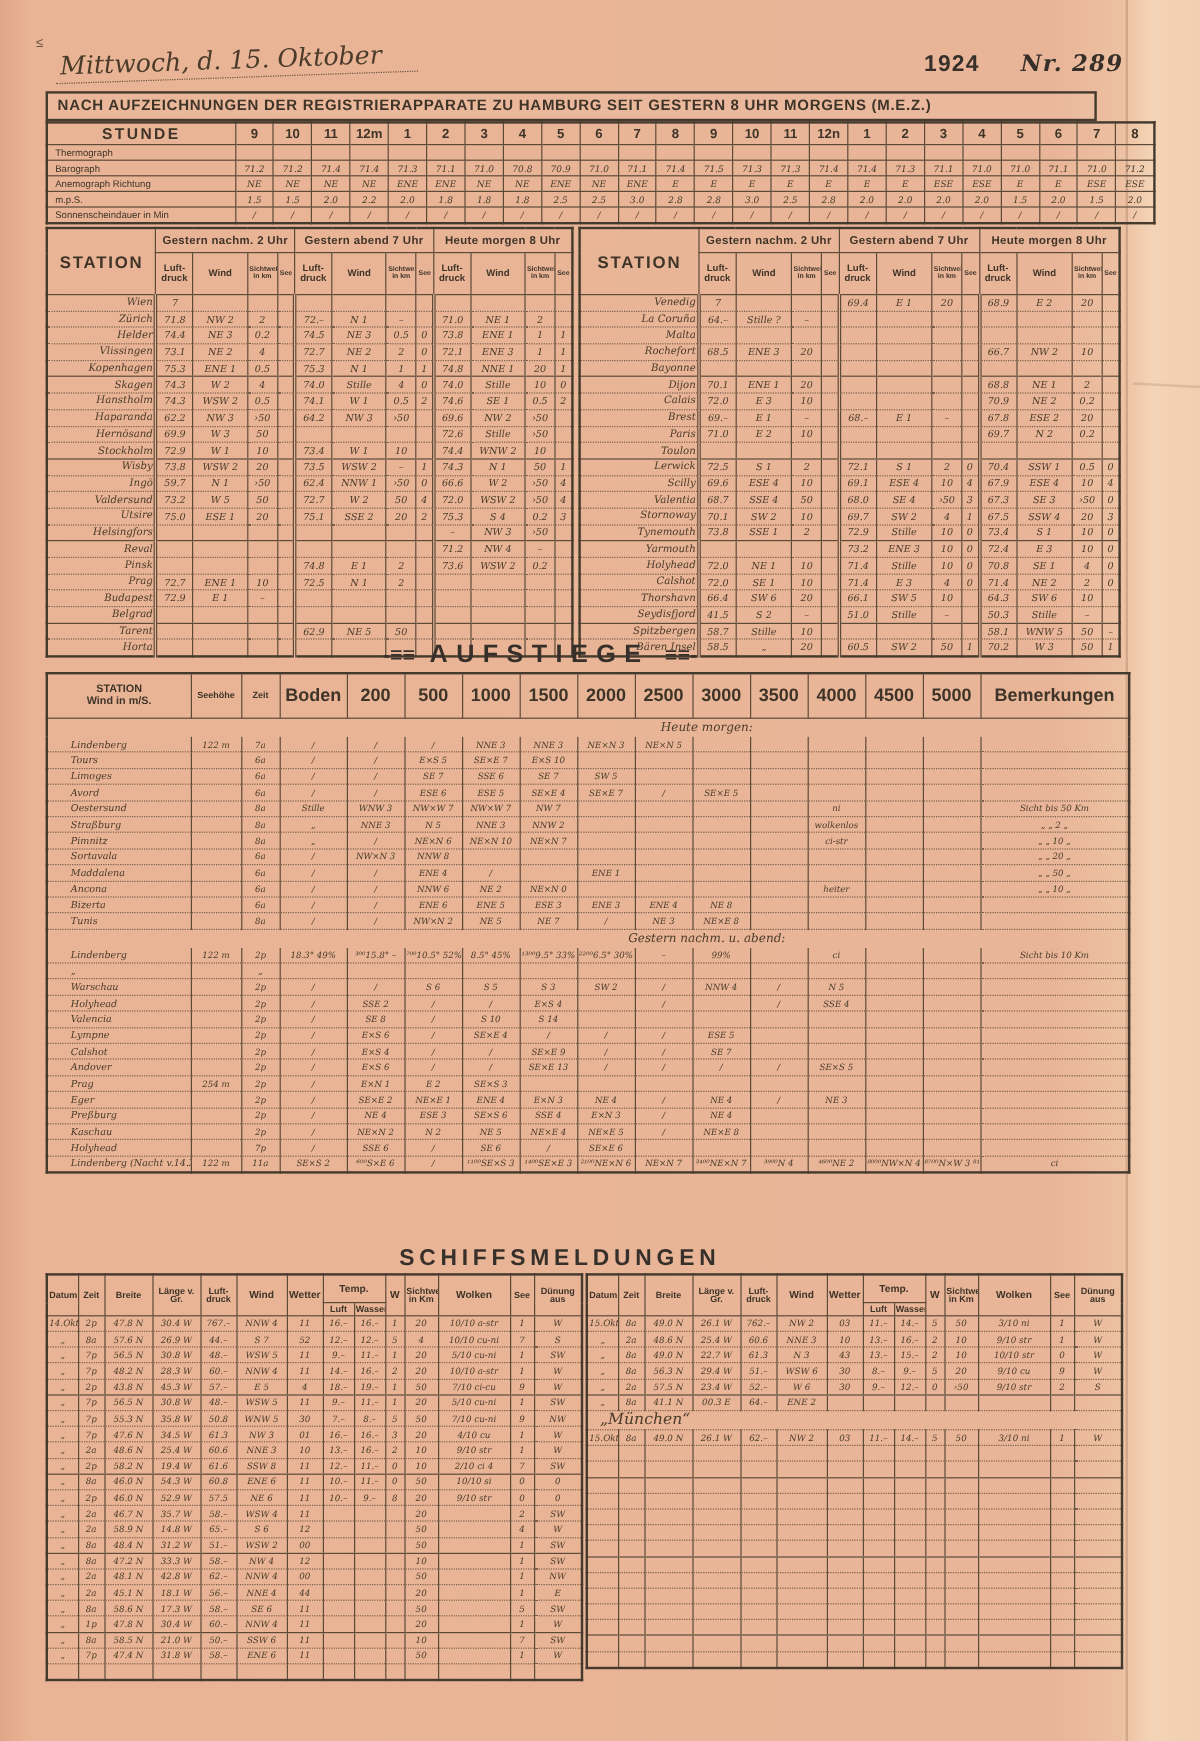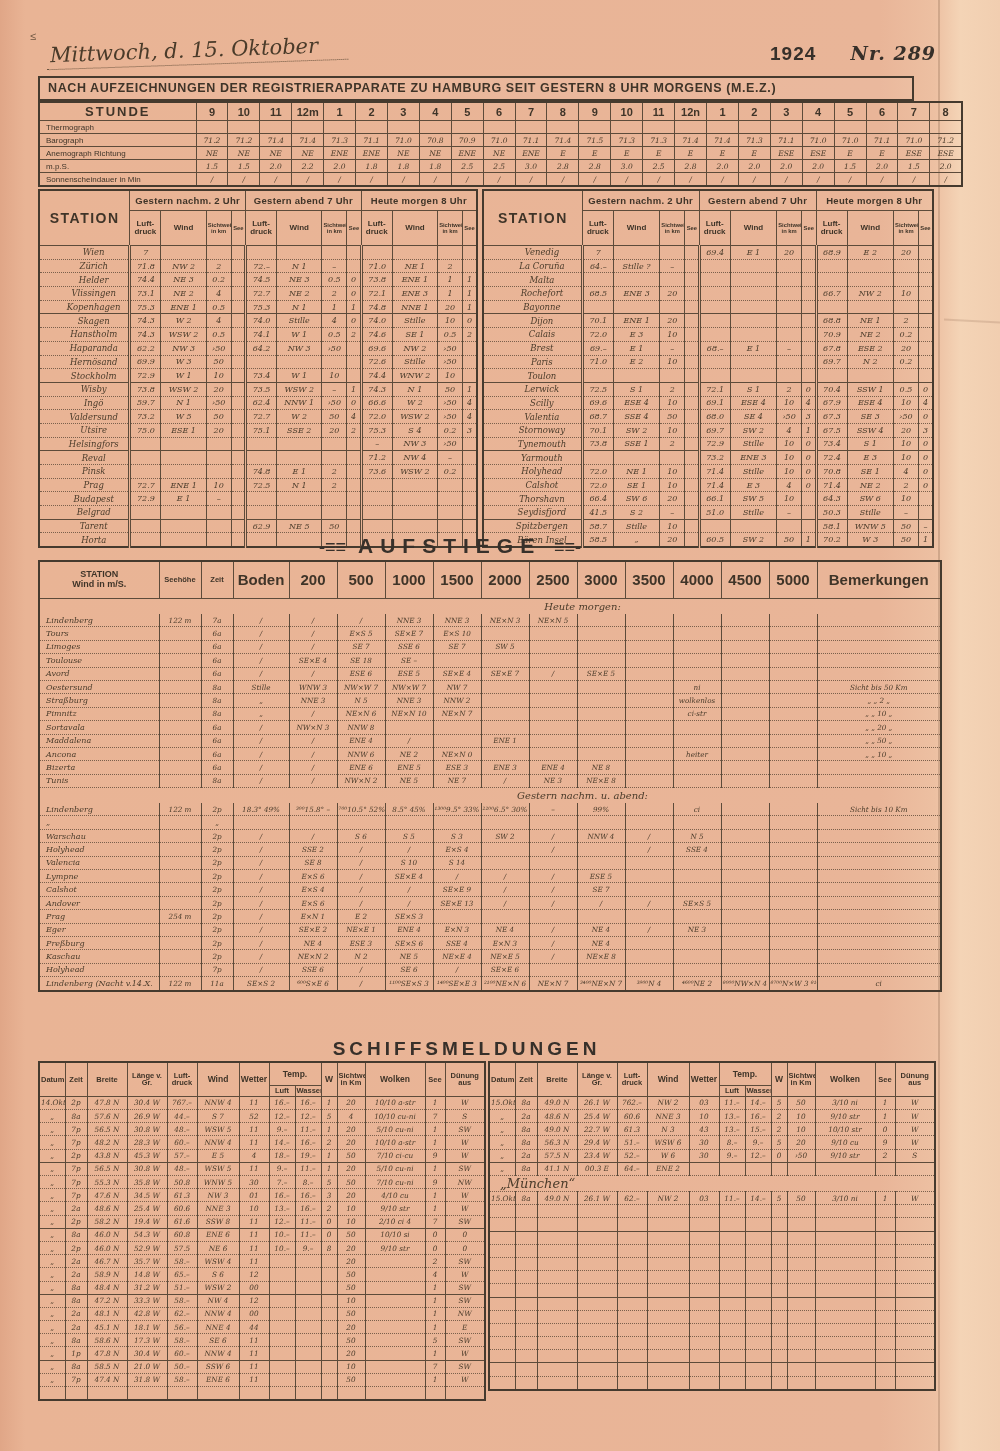--- a/index.html
+++ b/index.html
@@ -37,34 +37,34 @@
   
   .t-st{position:absolute;border:2px solid #453a2e;}
   .t-st.left{top:189px;left:38px;width:440px;}
   .t-st.right{top:189px;left:482px;width:452px;}
   .t-st th{border:1px solid #5d4b3a;font-size:8px;}
   .t-st .grp{font-size:9.5px;height:17px;letter-spacing:.3px;}
   .t-st .sth{font-size:14px;letter-spacing:1.5px;}
   .t-st .sub{height:32px;white-space:normal;line-height:1.05;}
   .t-st .sub.tiny{font-size:5.8px;}
   .t-st td{border-left:1px solid #5d4b3a;border-bottom:1px dotted #7a604c;font-size:8px;height:12.7px;padding:0 1px;text-align:center;}
-  .t-st td:first-child{text-align:center;padding-left:20px;font-size:8.5px;border-left:none;}
+  .t-st td:first-child{text-align:right;padding-left:20px;font-size:8.5px;border-left:none;}
   .t-st tr:nth-child(5n) td{border-bottom:1px solid #5d4b3a;}
   .t-st td.g{border-left:3px double #5d4b3a;}
 
   
   .auf-title{position:absolute;top:534px;left:0;width:900px;text-align:center;
     font-size:21px;font-weight:bold;letter-spacing:7px;color:#37302a;}
   .auf-title .deco{letter-spacing:0;font-size:18px;}
   .t-auf{position:absolute;top:560px;left:38px;width:902px;border:2px solid #453a2e;}
   .t-auf th{border:1px solid #5d4b3a;font-size:15px;height:34px;white-space:pre-line;line-height:1.1;}
   .t-auf th:first-child{font-size:9px;}
   .t-auf th:nth-child(2),.t-auf th:nth-child(3){font-size:7.5px;}
   .t-auf td{border-left:1px solid #5d4b3a;border-bottom:1px dotted #7a604c;font-size:7.2px;height:12.4px;padding:0 1px;text-align:center;}
-  .t-auf td:first-child{text-align:left;padding-left:6px;font-size:8px;}
+  .t-auf td:first-child{text-align:left;padding-left:19px;font-size:8px;}
   .t-auf td.section-row{text-align:center;font-size:10px;text-decoration:underline;height:15px;border-bottom:none;}
   .t-auf td.section-row span{display:inline-block;transform:translateX(90px);}
 
   
   .ship-title{position:absolute;top:1038px;left:0;width:933px;text-align:center;
     font-size:19px;font-weight:bold;letter-spacing:4px;color:#37302a;}
   .t-ship{position:absolute;border:2px solid #453a2e;}
   .t-ship.left{top:1061px;left:38px;width:446px;}
   .t-ship.right{top:1061px;left:488px;width:446px;}
   .t-ship th{border:1px solid #5d4b3a;font-size:7.5px;white-space:normal;line-height:1.05;padding:1px;}
@@ -1103,38 +1103,20 @@
           <td>SW 5</td>
           <td></td>
           <td></td>
           <td></td>
           <td></td>
           <td></td>
           <td></td>
           <td></td>
         </tr>
         <tr>
-          <td>Toulouse</td>
-          <td></td>
-          <td>6a</td>
-          <td>∕</td>
-          <td>SE×E 4</td>
-          <td>SE 18</td>
-          <td>SE –</td>
-          <td></td>
-          <td></td>
-          <td></td>
-          <td></td>
-          <td></td>
-          <td></td>
-          <td></td>
-          <td></td>
-          <td></td>
-        </tr>
-        <tr>
           <td>Avord</td>
           <td></td>
           <td>6a</td>
           <td>∕</td>
           <td>∕</td>
           <td>ESE 6</td>
           <td>ESE 5</td>
           <td>SE×E 4</td>
           <td>SE×E 7</td>
           <td>∕</td>

